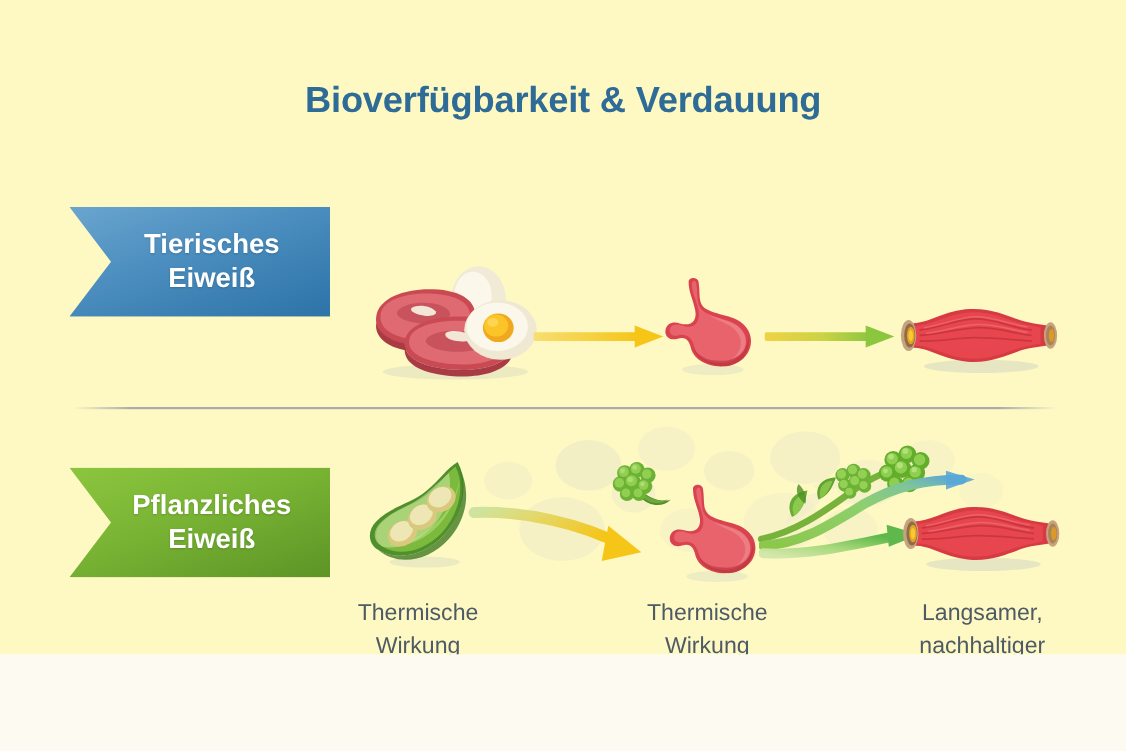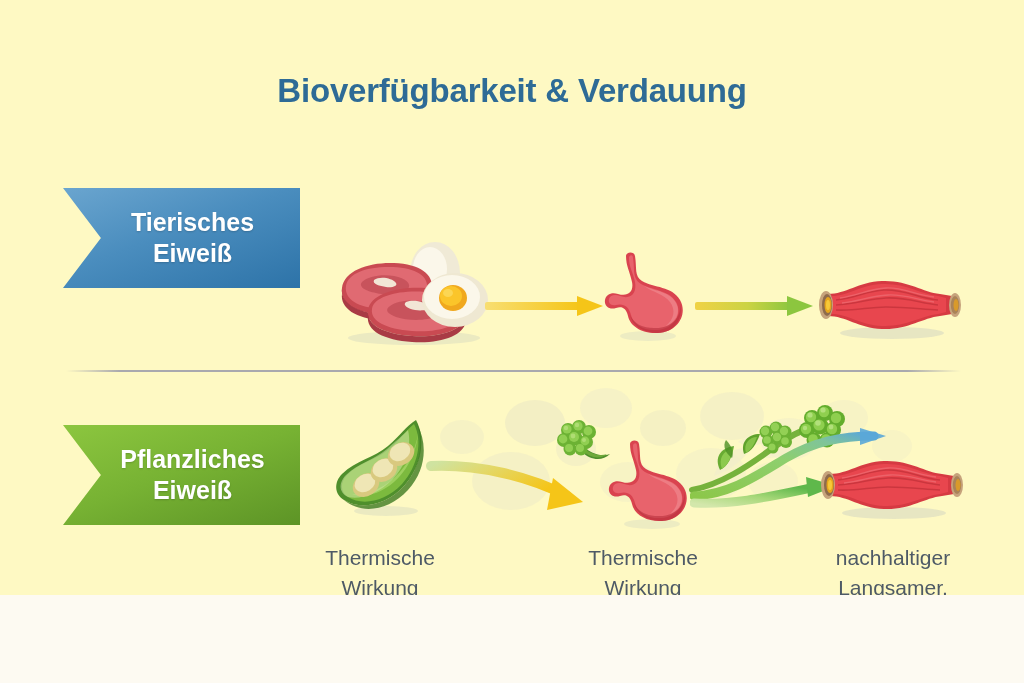--- a/index.html
+++ b/index.html
@@ -431,17 +431,17 @@
 
   <div class="caption" style="left:270px; top:543px;">
     <div>Thermische</div>
     <div>Wirkung</div>
   </div>
   <div class="caption" style="left:533px; top:543px;">
     <div>Thermische</div>
     <div>Wirkung</div>
   </div>
   <div class="caption" style="left:783px; top:543px;">
+    <div>Langsamer,</div>
     <div>nachhaltiger</div>
-    <div>Langsamer,</div>
   </div>
 
 </div>
 
 </body></html>

